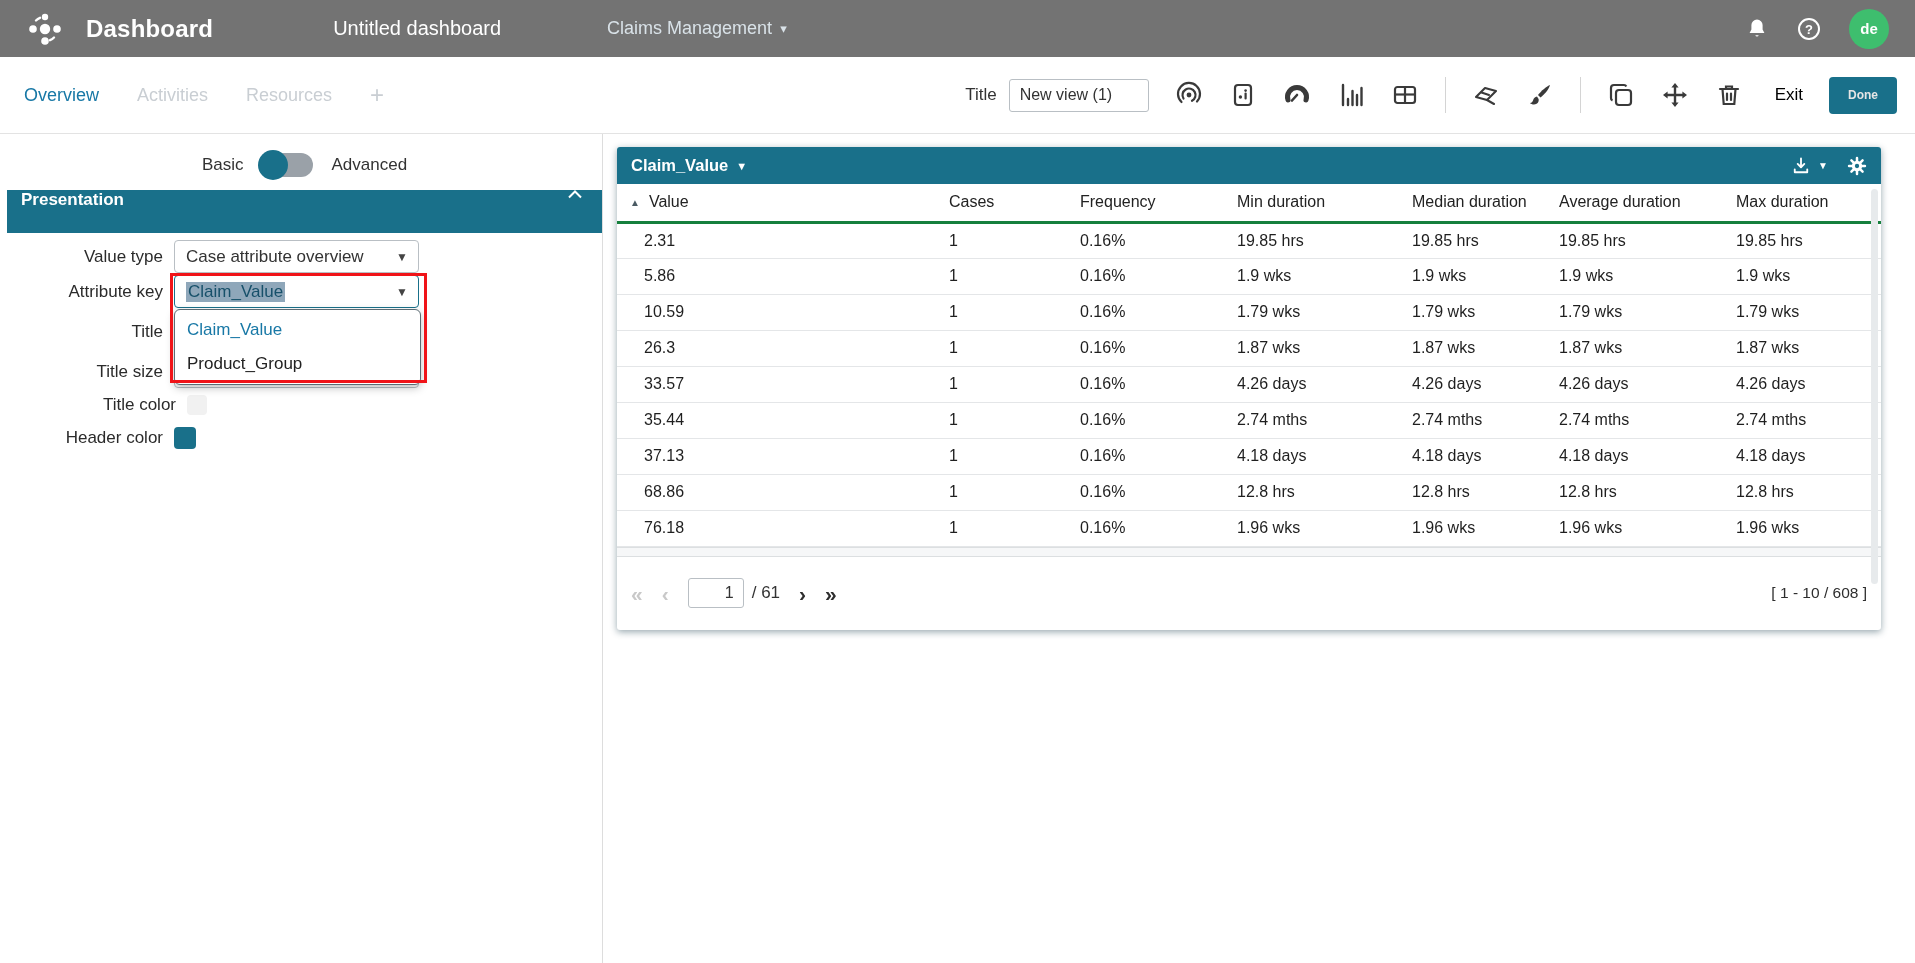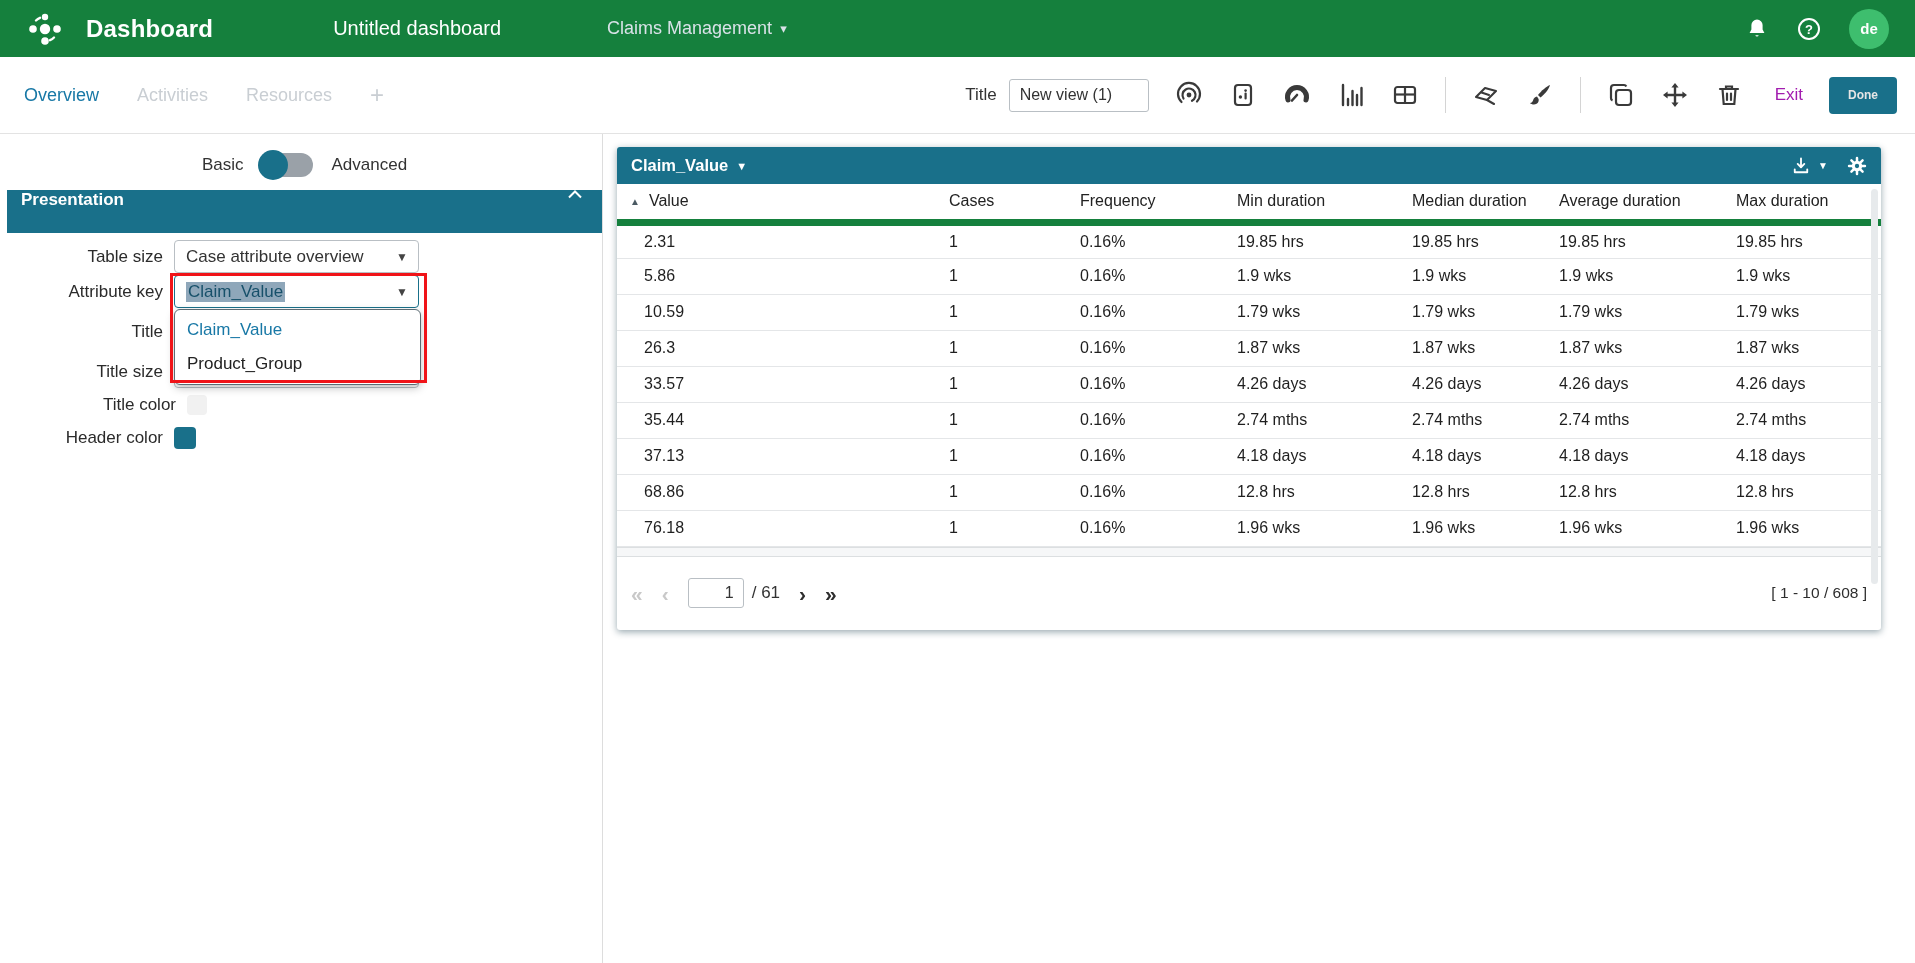--- a/index.html
+++ b/index.html
@@ -1,21 +1,21 @@
 <!DOCTYPE html>
 <html><head>
 <meta charset="utf-8">
 <style>
   * { box-sizing: border-box; margin: 0; padding: 0; }
   body { font-family: "Liberation Sans", sans-serif; background: #fff; }
   .page { position: relative; width: 1915px; height: 963px; background: #fff; overflow: hidden; }
 
   
   .topbar { position: absolute; top: 0; left: 0; right: 0; height: 57px;
-            background: #15803d; display: flex; align-items: center; }
+            background: #737373; display: flex; align-items: center; }
   .logo { margin-left: 26px; width: 38px; height: 38px; flex: 0 0 auto; }
   .app-title { color: #fff; font-size: 24px; font-weight: 700; margin-left: 22px; letter-spacing: .2px; }
   .dash-name { color: #fff; font-size: 20px; margin-left: 120px; }
   .log-selector { color: #d9e2e8; font-size: 18px; margin-left: 106px; display: flex; align-items: center; gap: 8px; cursor: pointer; }
   .log-selector .caret { font-size: 13px; }
   .topbar-right { margin-left: auto; display: flex; align-items: center; gap: 28px; margin-right: 26px; }
   .tb-icon { width: 24px; height: 24px; display: block; }
   .avatar { width: 40px; height: 40px; border-radius: 50%; background: #3ebe6e; color: #fff;
             font-size: 15px; font-weight: 700; display: flex; align-items: center; justify-content: center; }
 
@@ -26,21 +26,21 @@
   .tab { cursor: pointer; }
   .tab.active { color: #1878a6; font-weight: 500; }
   .tab.disabled { color: #c9ced3; }
   .tab-add { color: #c9ced3; font-size: 24px; cursor: pointer; }
   .toolbar-right { margin-left: auto; display: flex; align-items: center; gap: 26px; margin-right: 18px; }
   .title-label { font-size: 17px; color: #333; margin-right: -14px; }
   .title-input { width: 140px; height: 33px; border: 1px solid #b9bfc4; border-radius: 3px;
                  font-size: 16px; color: #333; padding: 0 10px; font-family: inherit; }
   .wicon { width: 28px; height: 28px; color: #3a3a3a; cursor: pointer; flex: 0 0 auto; }
   .vdiv { width: 1px; height: 36px; background: #d4d4d4; }
-  .exit-link { color: #a21caf; font-size: 17px; cursor: pointer; margin-left: 6px; }
+  .exit-link { color: #000000; font-size: 17px; cursor: pointer; margin-left: 6px; }
   .done-btn { background: #19708a; color: #e5e5e5; border: none; border-radius: 4px; height: 37px;
               padding: 0 19px; font-size: 12px; font-weight: 600; cursor: pointer; font-family: inherit; }
 
   
   .panel { position: absolute; top: 134px; left: 7px; width: 596px; bottom: 0; background: #fff;
            border-right: 1px solid #ddd; }
   .mode-row { position: absolute; top: 14px; left: 0; right: 0; height: 34px; display: flex;
               align-items: center; justify-content: center; gap: 18px; font-size: 17px; color: #333; }
   .switch { position: relative; width: 52px; height: 24px; background: #9aa1a8; border-radius: 12px; cursor: pointer; }
   .switch .knob { position: absolute; left: -3px; top: -3px; width: 30px; height: 30px; border-radius: 50%;
@@ -80,21 +80,21 @@
   .card-header { height: 37px; background: #19708a; border-radius: 3px 3px 0 0; display: flex;
                  align-items: center; color: #fff; padding: 0 14px; flex: 0 0 auto; }
   .card-title { font-size: 16.5px; font-weight: 700; }
   .card-title-caret { font-size: 11px; margin-left: 8px; }
   .card-header-right { margin-left: auto; display: flex; align-items: center; gap: 7px; }
   .ch-icon { width: 20px; height: 20px; color: #fff; cursor: pointer; }
   .ch-caret { font-size: 10px; color: #fff; margin-right: 12px; cursor: pointer; }
 
   table.grid { width: 100%; border-collapse: collapse; table-layout: fixed; font-size: 16px; color: #1f1f1f; }
   table.grid th { height: 38px; text-align: left; font-weight: 400; color: #222;
-                  border-bottom: 7px solid #15803d; white-space: nowrap; }
+                  border-bottom: 3px solid #15803d; white-space: nowrap; }
   table.grid td { height: 36px; border-bottom: 1px solid #e4e6e8; white-space: nowrap; }
   th.c-first { padding-left: 13px; }
   th.c-first .sort { font-size: 10px; color: #4a5a63; margin-right: 9px; vertical-align: 1px; }
   td.c-first { padding-left: 27px; }
 
   .vscroll { position: absolute; right: 3px; top: 42px; width: 7px; height: 395px; background: #e7eaec; border-radius: 4px; }
   .hscroll { height: 10px; background: #f6f7f8; border-top: 1px solid #dcdfe1; border-bottom: 1px solid #dcdfe1; flex: 0 0 auto; }
 
   .pager { height: 38px; display: flex; align-items: center; padding: 0 14px; flex: 1 0 auto; }
   .pg-nav { font-size: 21px; font-weight: 700; line-height: 1; cursor: pointer; }
@@ -226,21 +226,21 @@
     </div>
 
     <div class="section-bar">
       <span>Presentation</span>
       <svg class="section-caret" viewBox="0 0 14 9" fill="none" stroke="#fff" stroke-width="2">
         <path d="M1 7.5 L7 1.5 L13 7.5"></path>
       </svg>
     </div>
 
     <div class="frow" style="top:106px;">
-      <span class="flabel">Table size</span>
+      <span class="flabel">Value type</span>
       <div class="fctrl">
         <span class="ctext">Case attribute overview</span>
         <span class="dcaret">▼</span>
       </div>
     </div>
 
     <div class="frow" style="top:141px;">
       <span class="flabel">Attribute key</span>
       <div class="fctrl combobox">
         <span class="ctext"><span class="selhl">Claim_Value</span></span>

